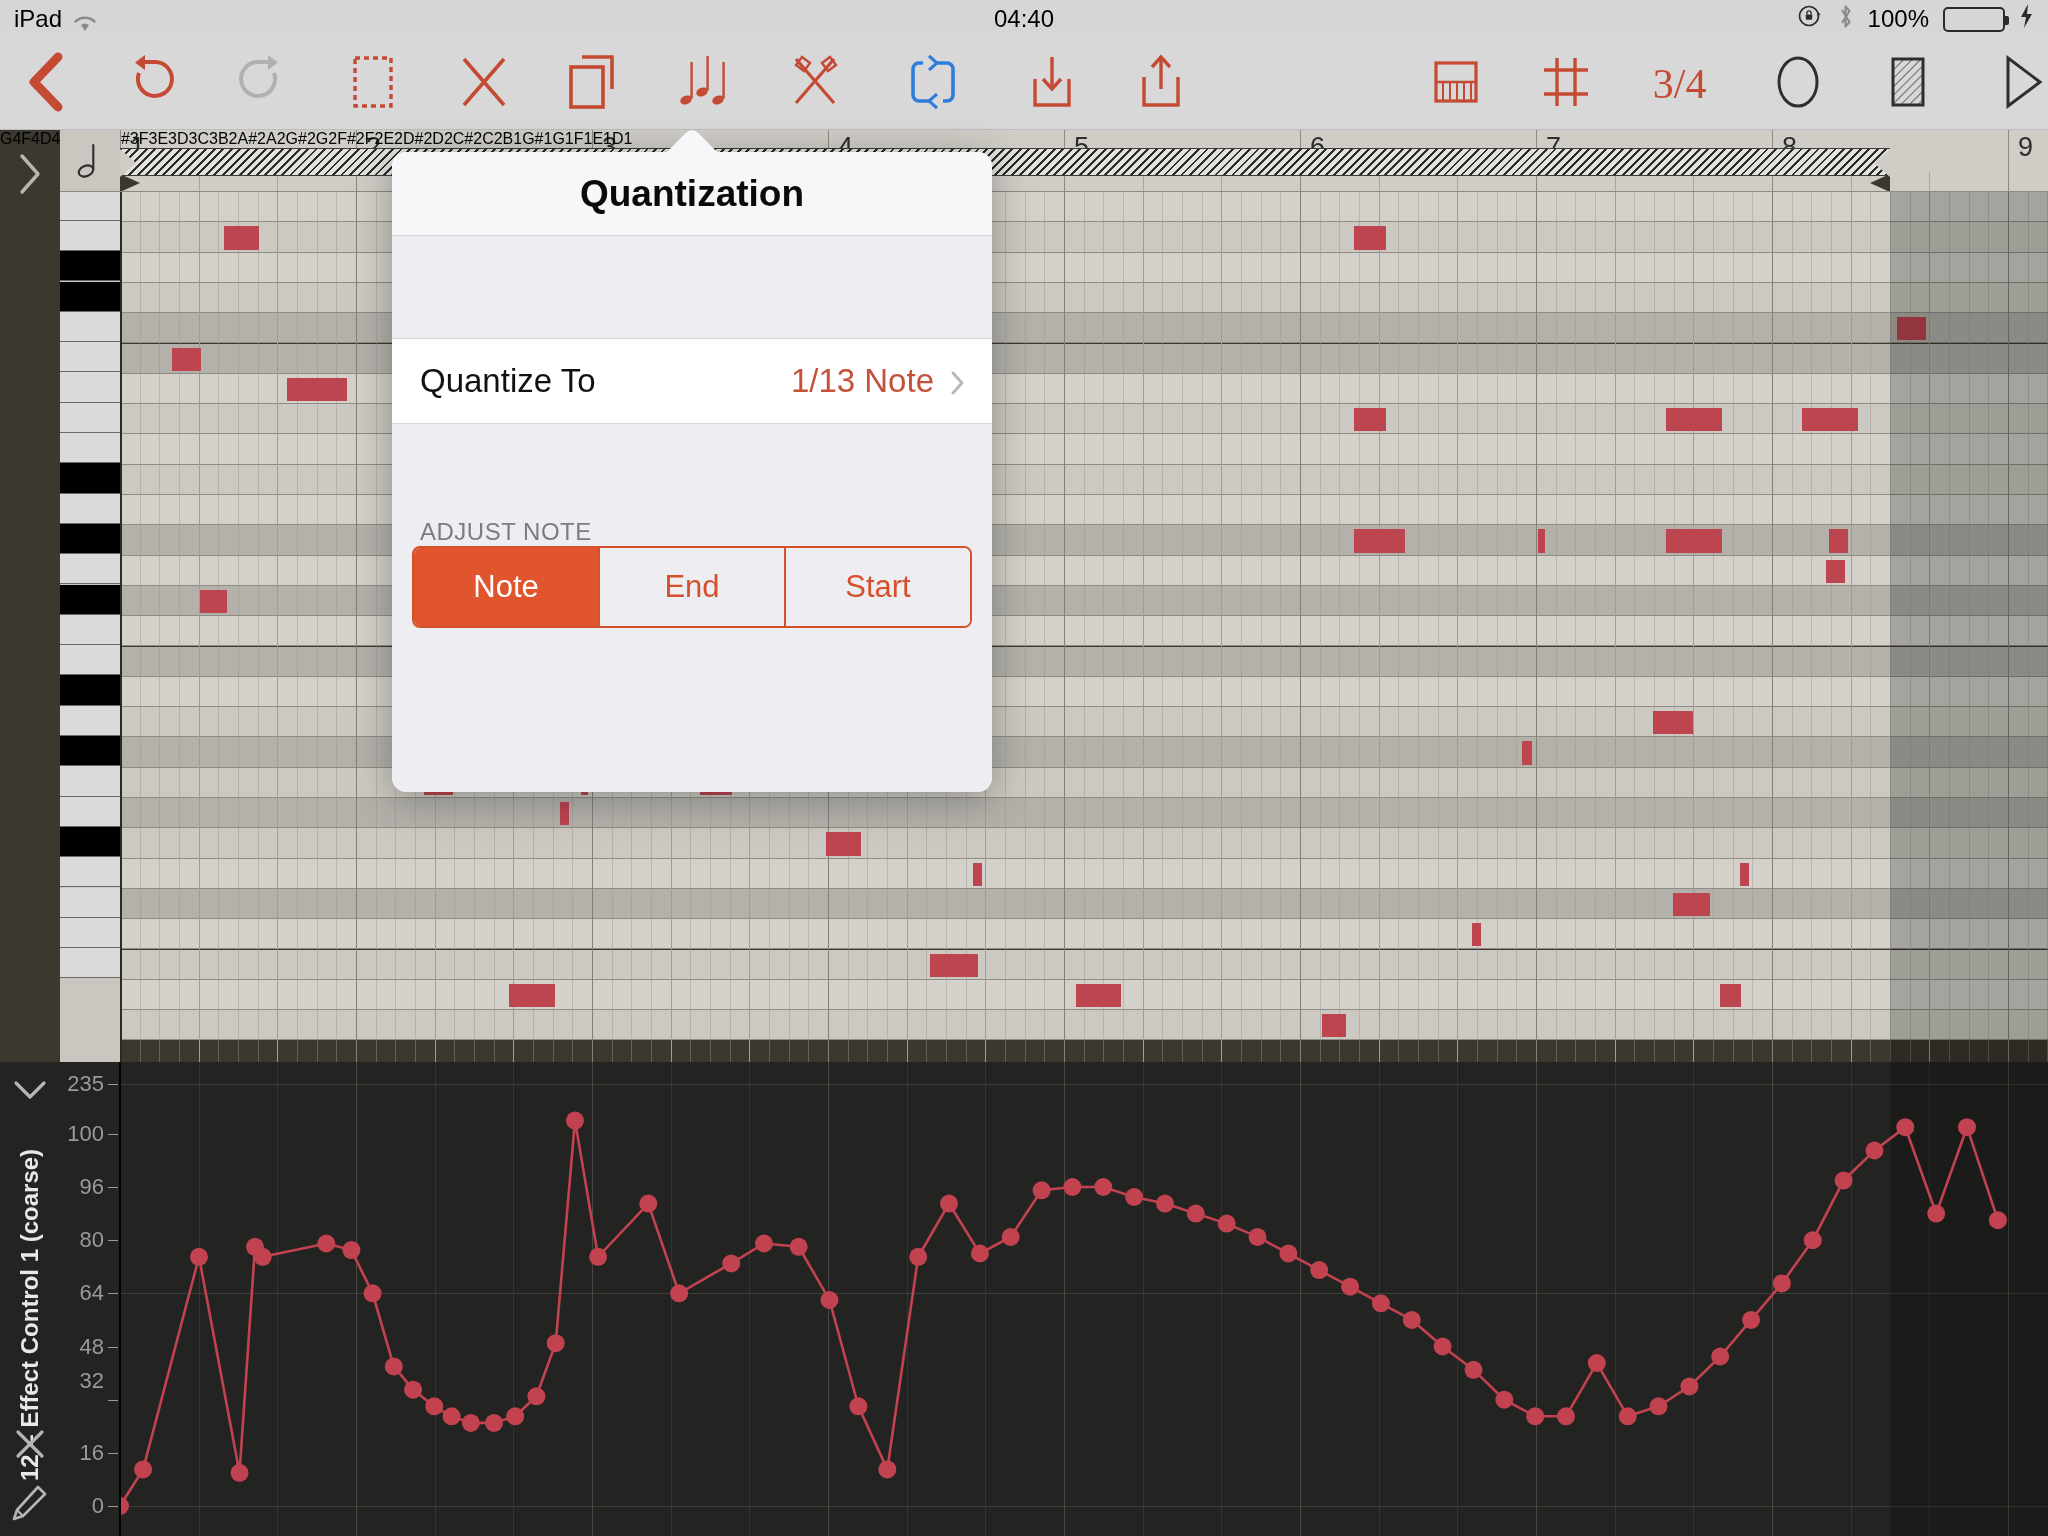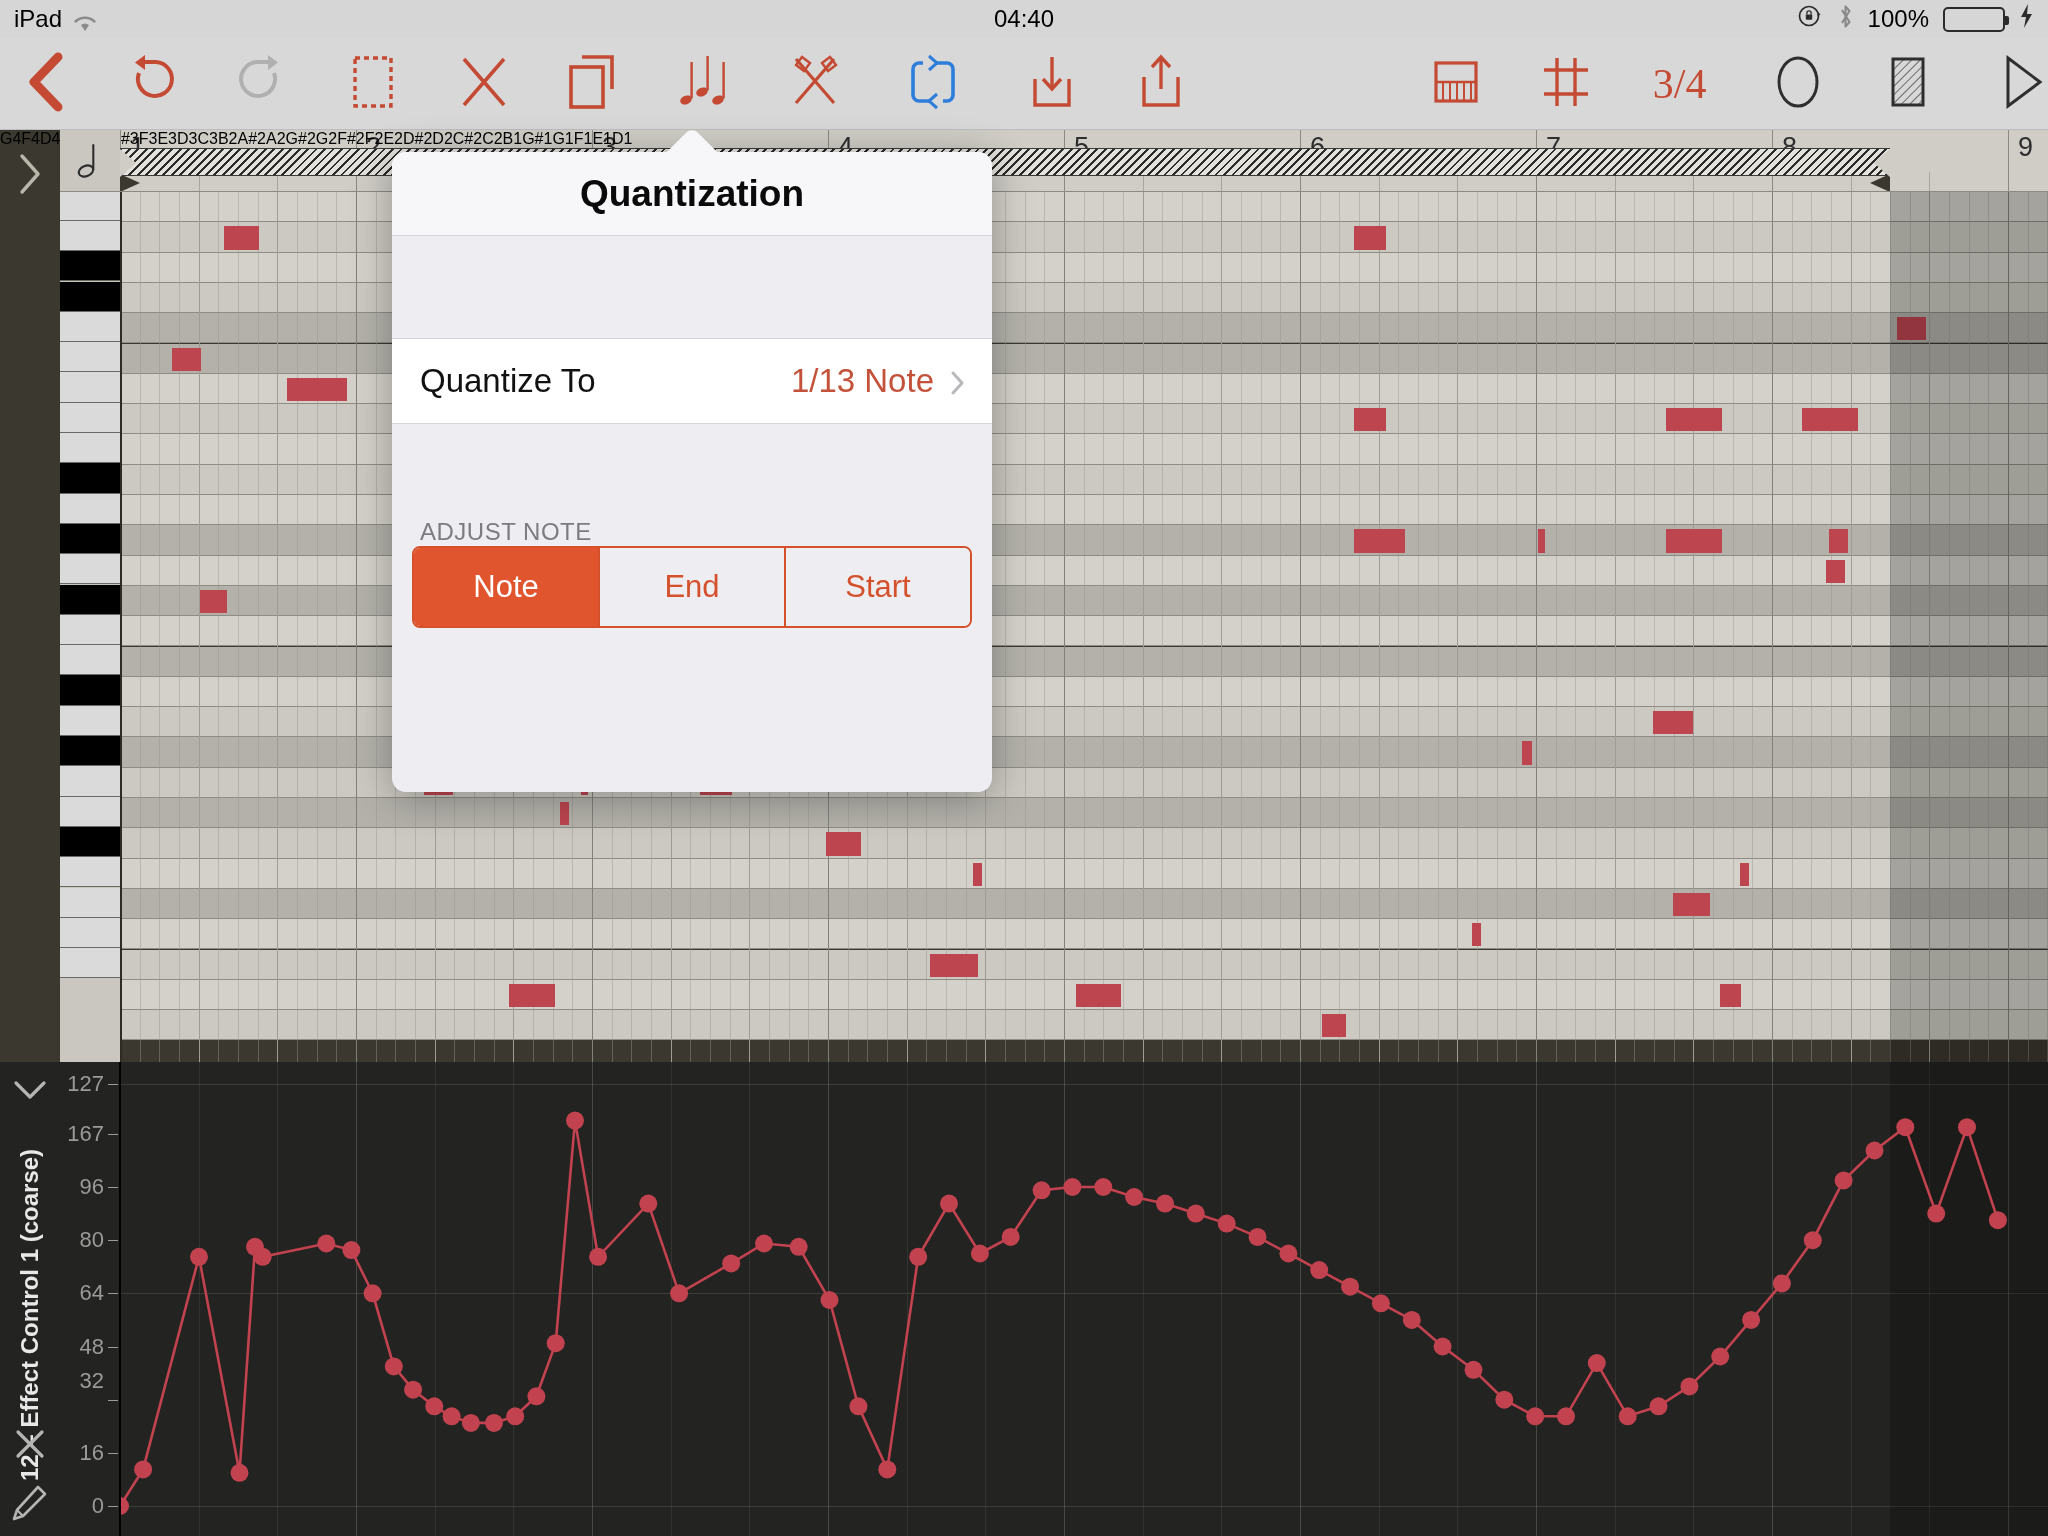--- a/index.html
+++ b/index.html
@@ -595,23 +595,23 @@
       <div class="axtick" style="top: 319px;">32</div>
       <div class="axdash" style="top: 337.669px;"></div>
       <div class="axtick" style="top: 284.504px;">48</div>
       <div class="axdash" style="top: 284.504px;"></div>
       <div class="axtick" style="top: 231.339px;">64</div>
       <div class="axdash" style="top: 231.339px;"></div>
       <div class="axtick" style="top: 178.173px;">80</div>
       <div class="axdash" style="top: 178.173px;"></div>
       <div class="axtick" style="top: 125.008px;">96</div>
       <div class="axdash" style="top: 125.008px;"></div>
-      <div class="axtick" style="top: 71.8425px;">167</div>
+      <div class="axtick" style="top: 71.8425px;">100</div>
       <div class="axdash" style="top: 71.8425px;"></div>
-      <div class="axtick" style="top: 22px;">127</div>
+      <div class="axtick" style="top: 22px;">235</div>
       <div class="axdash" style="top: 22px;"></div>
     </div>
   <div id="autoaxisline"></div>
   <div id="autoplot">
       <div class="hline" style="top: 444px;"></div>
       <div class="hline" style="top: 231.339px;"></div>
       <div class="hline" style="top: 22px;"></div>
       <div class="vbar" style="left: 0px;"></div>
       <div class="vbeat" style="left: 78.6667px;"></div>
       <div class="vbeat" style="left: 157.333px;"></div>

